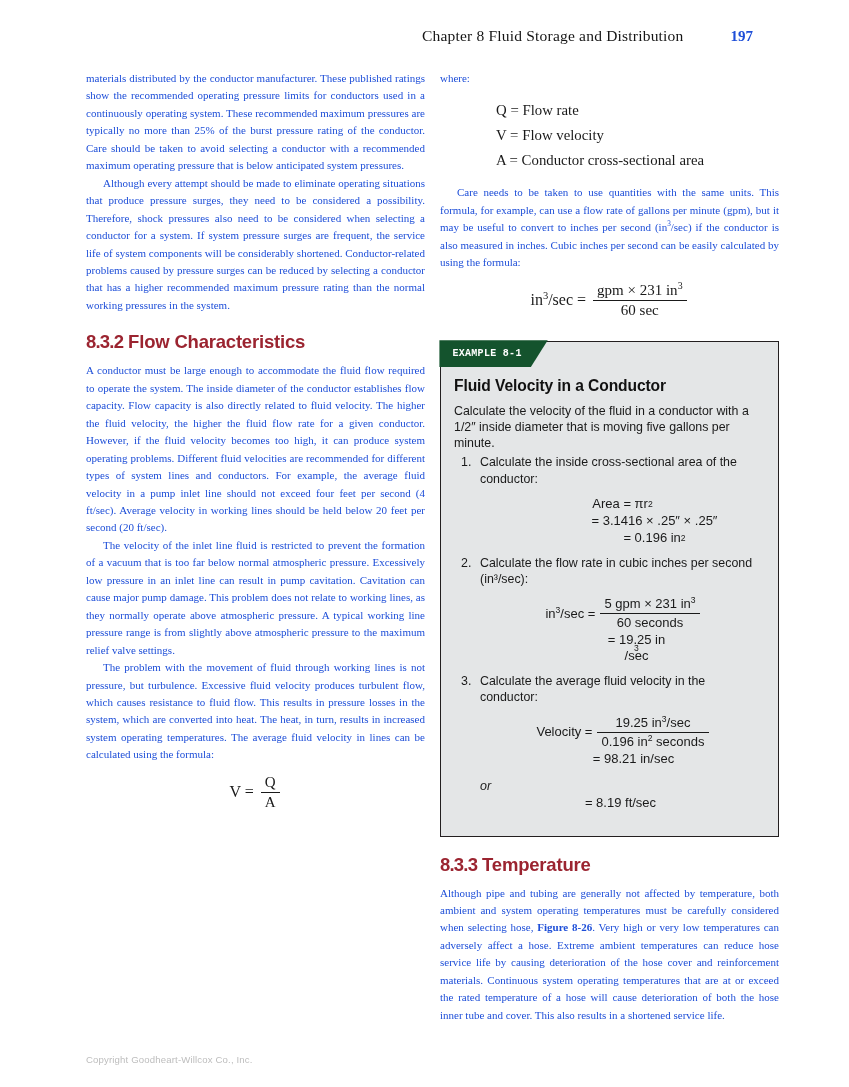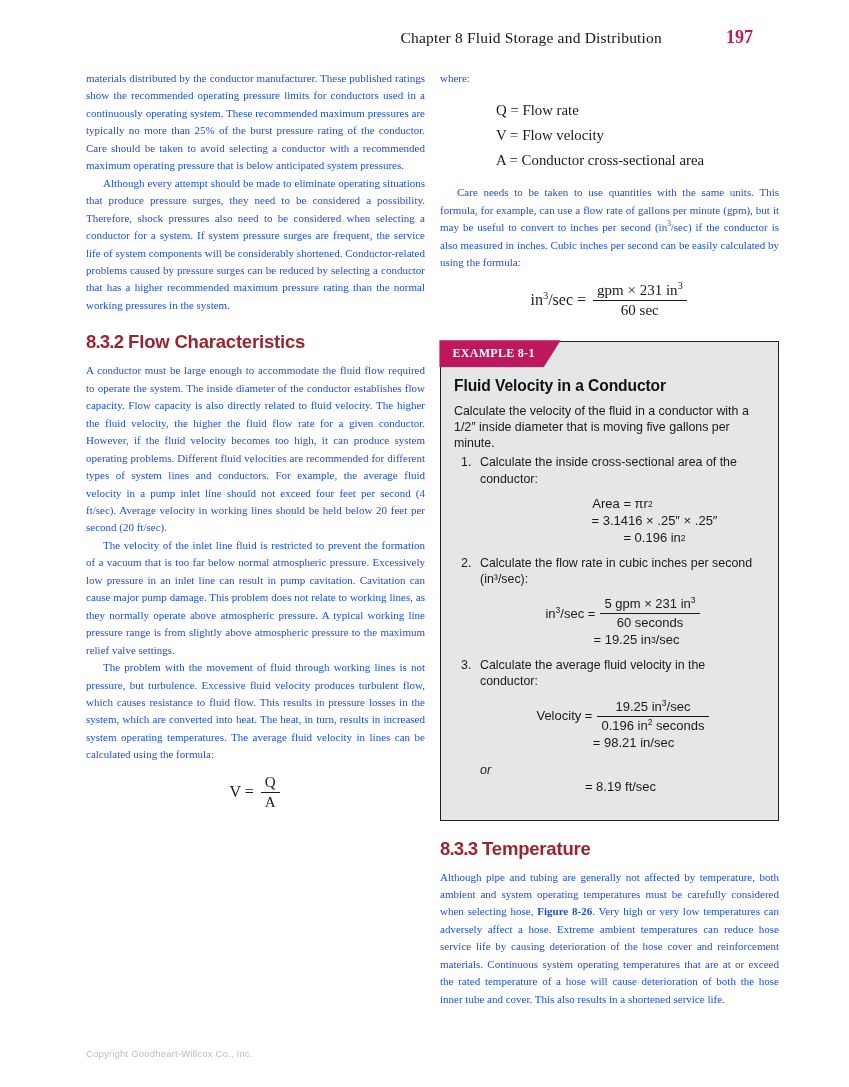--- a/index.html
+++ b/index.html
@@ -36,23 +36,23 @@
   }
   .runhead-title {
     font-family: "Liberation Serif", serif;
     font-size: 15.5px;
     letter-spacing: .2px;
     color: #151515;
   }
   .runhead-folio {
     font-family: "Liberation Serif", serif;
     font-weight: bold;
-    font-size: 18px;
-    margin-left: 64px;
-    color: #be185d;
+    font-size: 15px;
+    margin-left: 47px;
+    color: #1d4ed8;
   }
 
   
   .col {
     position: absolute;
     top: 70px;
     width: 339px;
   }
   .col-left  { left: 86px; }
   .col-right { left: 440px; }
@@ -124,28 +124,28 @@
     margin: 21px 0 0 0;
     background: #e4e6e7;
     border: 1.6px solid #231f20;
     padding: 0;
   }
   .example-banner {
     position: absolute;
     top: -1.6px;
     left: -1.6px;
     height: 27px;
-    background: #be185d;
+    background: #14532d;
     color: #ffffff;
     display: flex;
     align-items: center;
     padding: 0 26px 0 13px;
-    font-family: Liberation Serif, serif;
+    font-family: Liberation Mono, monospace;
     font-weight: bold;
-    font-size: 12px;
+    font-size: 10px;
     letter-spacing: .3px;
     clip-path: polygon(0 0, 100% 0, calc(100% - 17px) 100%, 0 100%);
   }
   .example-inner {
     padding: 35px 13px 16px 13px;
   }
   .example-title {
     font-family: "Liberation Sans", sans-serif;
     font-weight: bold;
     font-size: 15.6px;
@@ -214,21 +214,21 @@
     font-family: "Liberation Sans", sans-serif;
     font-style: italic;
     font-size: 12.5px;
     margin: 12px 0 2px 26px;
   }
 
   
   .footer {
     position: absolute;
     left: 86px;
-    bottom: 28px;
+    bottom: 22px;
     font-family: "Liberation Sans", sans-serif;
     font-size: 9.6px;
     color: #bdbdbd;
     letter-spacing: .15px;
   }
   b.fig { font-weight: bold; }
 </style>
 </head>
 <body>
 
@@ -315,21 +315,21 @@
           <li>
             <span>Calculate the flow rate in cubic inches per second (in³/sec):</span>
             <div class="ex-math">
               <div class="row">
                 <span style="margin-right:5px;"><span>in</span><sup class="sm">3</sup><span>/sec =</span></span>
                 <span class="ex-frac">
                   <span class="n"><span>5 gpm × 231 in</span><sup class="sm">3</sup></span>
                   <span class="d">60 seconds</span>
                 </span>
               </div>
-              <div class="row" style="padding-left:28px;">
+              <div class="row" style="padding-left:28px;flex-direction:column;">
                 <span>= 19.25 in</span>
                   <sup class="sm">3</sup>
                   <span>/sec</span>
               </div>
             </div>
           </li>
 
           <li>
             <span>Calculate the average fluid velocity in the conductor:</span>
             <div class="ex-math">

